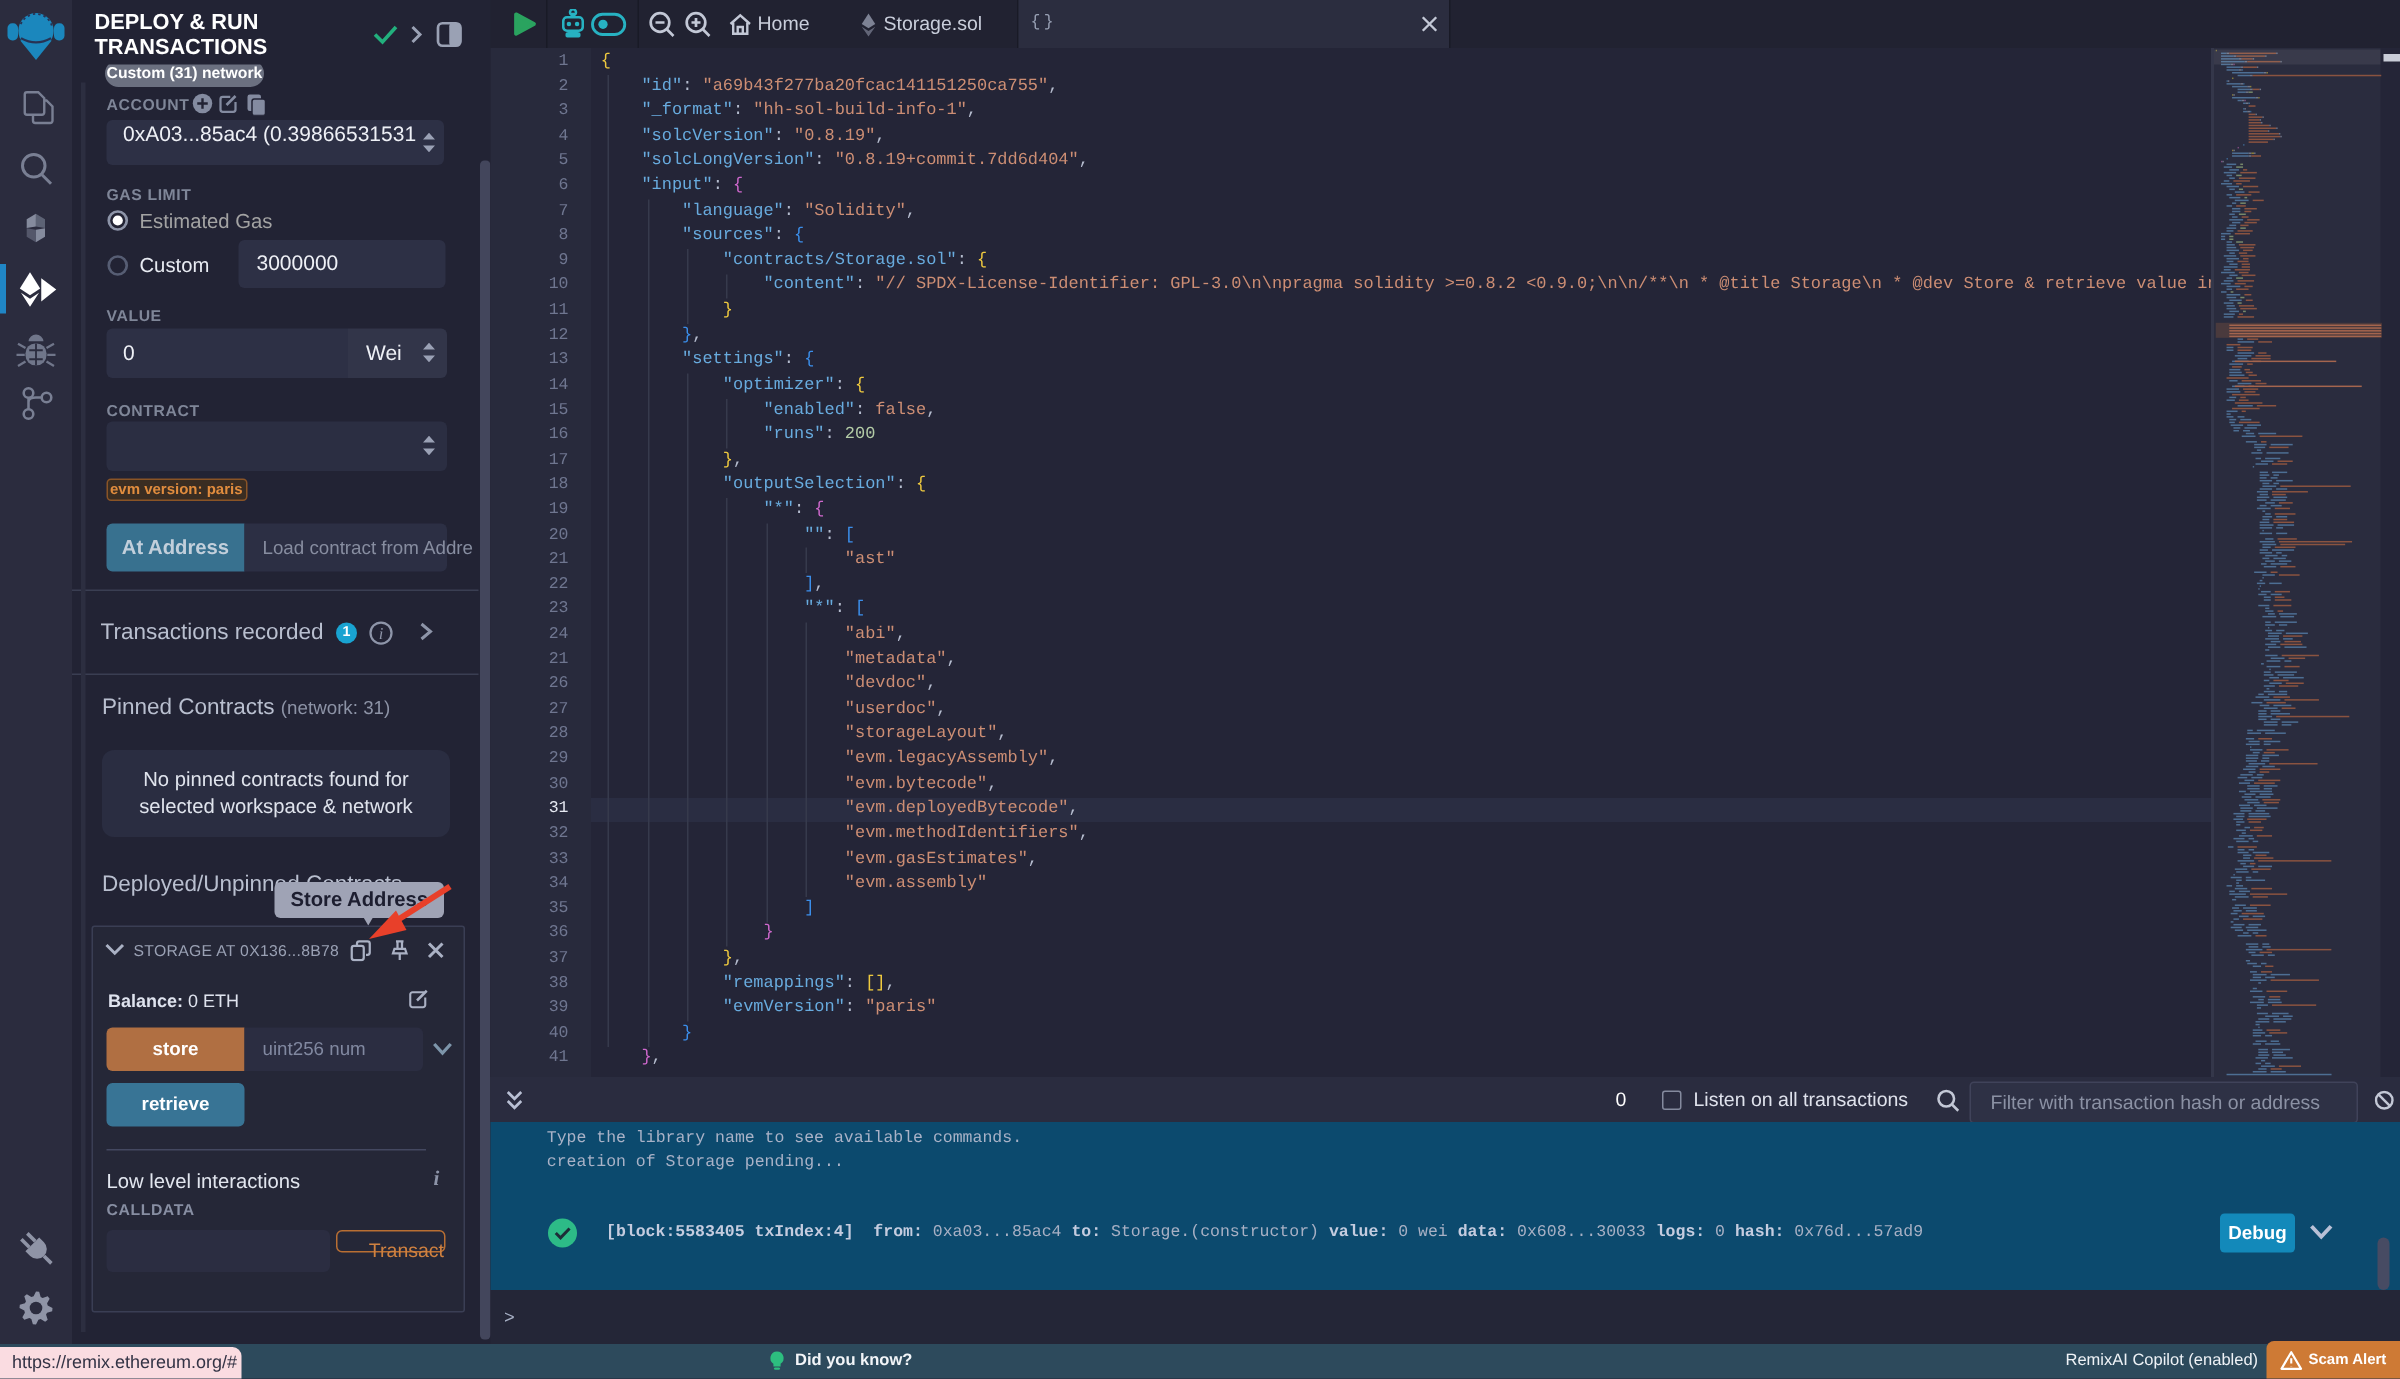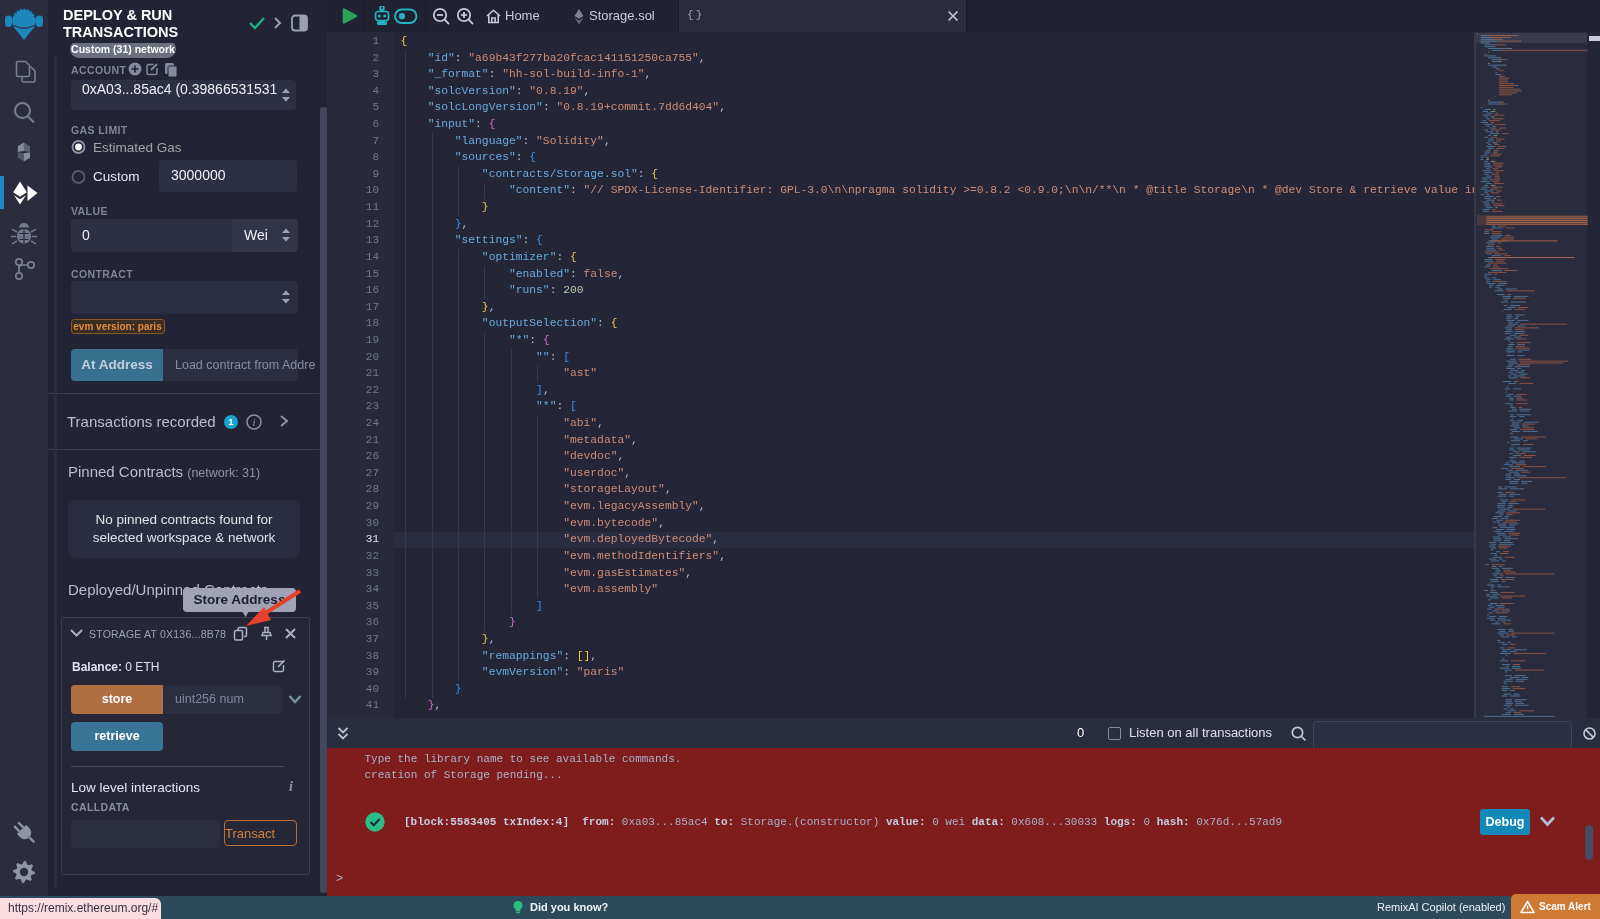--- a/index.html
+++ b/index.html
@@ -35,21 +35,21 @@
 .cl{height:16.62px}
 .k{color:#68abde}.s{color:#cd8e74}.p{color:#b6bdcf}.n{color:#b3cba6}.g{color:#eec93f}.o{color:#cf68cd}.b{color:#3b8eea}
 .ig{position:absolute;width:1px;background:#363a4c}
 #hl31{position:absolute;left:67px;top:499.6px;width:1083px;height:16.6px;background:#2a2d42}
 #mmsep{position:absolute;left:1146.5px;top:0;width:2px;height:686px;background:#34374a}
 #minimap{position:absolute;left:1148.5px;top:0;width:111.5px;height:686px;background:#2a2c3e}
 #mmslider{position:absolute;left:1148.5px;top:0.5px;width:111.5px;height:10px;background:rgba(255,255,255,0.07)}
 #edthumb{position:absolute;left:1261.5px;top:4px;width:11px;height:5px;background:#c9cdd8}
 
 #termhead{position:absolute;left:327px;top:718px;width:1273px;height:30px;background:#2a2c3f}
-#termbody{position:absolute;left:327px;top:748px;width:1273px;height:148px;background:#7f1d1d;font-family:"Liberation Mono",monospace}
+#termbody{position:absolute;left:327px;top:748px;width:1273px;height:112px;background:#0c4a6e;font-family:"Liberation Mono",monospace}
 .tline{position:absolute;font-size:11px;color:#a9b2c7;white-space:pre}
 
 #statusbar{position:absolute;left:0;top:896px;width:1600px;height:23px;background:#2d4a5c;font-size:12px;color:#e8edf2}
 #scam{position:absolute;left:1511px;top:-2px;width:89px;height:25px;background:#ce7a35;border-radius:5px 0 0 0;color:#fff;font-weight:bold;font-size:10px}
 #linktip{position:absolute;left:0;top:898px;width:161px;height:21px;background:#fadce1;border-radius:0 6px 0 0;color:#333345;font-size:12px;line-height:21px;padding-left:8px;white-space:nowrap}
 .ico{position:absolute}
 </style></head>
 <body>
 <div id="iconbar">
 <svg width="48" height="896">
@@ -221,21 +221,21 @@
  <div class="abs" style="left:113px;top:67px;font-size:12.5px;color:#8188a0;line-height:29px">uint256 num</div>
  <svg class="ico" style="left:226px;top:76px" width="14" height="12">
         <path d="M1.5 2 l5.5 6 L12.5 2" stroke="#7d95aa" stroke-width="2.2" fill="none"></path>
       </svg>
  <div class="btn-re">retrieve</div>
  <div class="sep" style="left:9px;top:148px;width:213px;background:#444860"></div>
  <div class="abs" style="left:9px;top:162px;font-size:13.5px;color:#e2e6ef">Low level interactions</div>
  <div class="abs" style="left:227px;top:161px;font-size:14px;color:#8d94a8;font-family:'Liberation Serif',serif;font-style:italic;font-weight:bold">i</div>
  <div class="lbl" style="left:9px;top:183px;color:#878ea2">CALLDATA</div>
  <div class="inp" style="left:9px;top:202px;width:149px;height:27.5px;background:#2b2d41"></div>
- <div class="abs" style="left:162px;top:202px;width:73px;height:26px;border:1.5px solid #b96f33;border-radius:4px;color:#cf8140;font-size:13px;text-align:left;line-height:25px">Transact</div>
+ <div class="abs" style="left:162px;top:202px;width:73px;height:15px;border:1.5px solid #b96f33;border-radius:4px;color:#cf8140;font-size:13px;text-align:right;line-height:25px">Transact</div>
 </div>
 <svg class="ico" style="left:190px;top:588px;z-index:6" width="75" height="48">
  <path d="M62 3 L26 26" stroke="#e8402a" stroke-width="4" fill="none"></path>
  <path d="M8 38 L26 19 L33 32 Z" fill="#e8402a"></path>
 </svg>
 <div class="abs" style="left:6px;top:55px;width:3px;height:833px;background:#2c2e40"></div>
 <div class="abs" style="left:272px;top:107px;width:6.5px;height:786px;background:#43465c;border-radius:3px"></div>
 </div>
 <div id="tabbar">
 <svg class="ico" style="left:14px;top:7px" width="18" height="18">
@@ -1046,20 +1046,21 @@
 <div class="abs" style="left:750px;top:0;font-size:13px;color:#fff;line-height:30px">0</div>
 <div class="abs" style="left:781px;top:9px;width:13px;height:13px;border:1.5px solid #848a9e;border-radius:2px"></div>
 <div class="abs" style="left:802px;top:0;font-size:13px;color:#dfe2ec;line-height:30px">Listen on all transactions</div>
 <svg class="ico" style="left:964px;top:8px" width="16" height="16">
       <g stroke="#c3c8d6" stroke-width="1.7" fill="none">
         <circle cx="6.5" cy="6.5" r="5.2"></circle>
         <line x1="10.5" y1="10.5" x2="14.5" y2="14.5"></line>
       </g>
     </svg>
 <div class="abs" style="left:986px;top:3px;width:259px;height:28px;background:#2e3145;border:1px solid #40435a;border-radius:3px"></div>
+<div class="abs" style="left:1000px;top:3px;font-size:13px;color:#8b91a4;line-height:28px">Filter with transaction hash or address</div>
 <svg class="ico" style="left:1256px;top:9px" width="14" height="14">
       <g stroke="#c3c8d6" stroke-width="1.6" fill="none">
         <circle cx="6.5" cy="6.5" r="5.5"></circle>
         <line x1="2.6" y1="2.6" x2="10.4" y2="10.4"></line>
       </g>
     </svg>
 </div>
 <div id="termbody">
 <div class="tline" style="left:37.5px;top:5px">Type the library name to see available commands.</div>
 <div class="tline" style="left:37.5px;top:21px">creation of Storage pending...</div>

